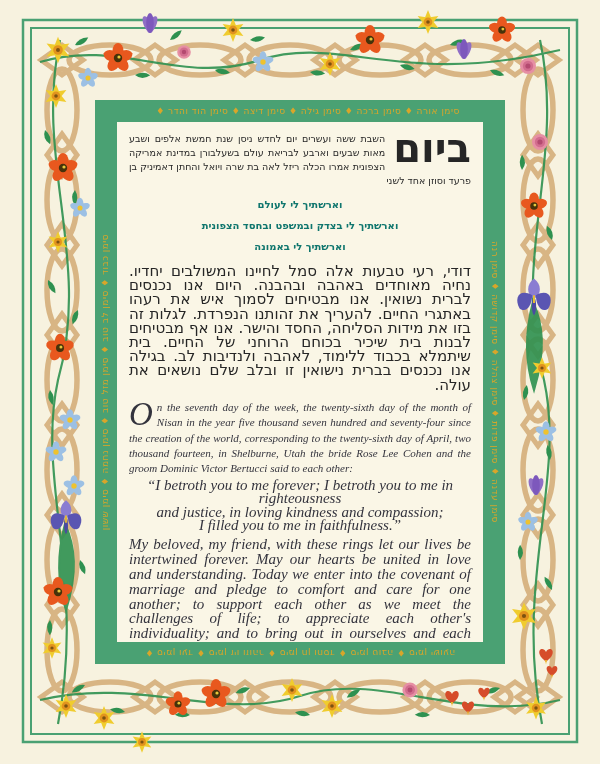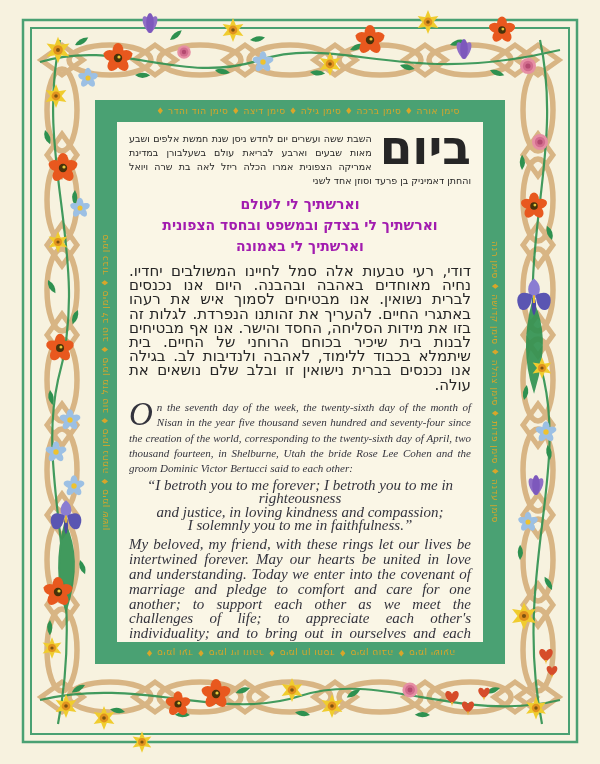--- a/index.html
+++ b/index.html
@@ -20,23 +20,23 @@
   .band-top{left:125px;top:103px;width:366px;height:17px;}
   .band-bottom{left:117px;top:644px;width:366px;height:17px;transform:rotate(180deg);}
   .band-left{left:97px;top:640px;width:516px;height:18px;transform-origin:0 0;transform:rotate(-90deg);}
   .band-right{left:503px;top:124px;width:516px;height:18px;transform-origin:0 0;transform:rotate(90deg);}
   
   .content{
     position:absolute;left:117px;top:122px;width:366px;height:520px;z-index:2;
     box-sizing:border-box;padding:10px 12px 0 12px;color:#2c2c34;overflow:hidden;
   }
   .heb-open{direction:rtl;text-align:justify;font-size:9.5px;line-height:14px;color:#262626;}
-  .big-word{float:right;font-size:47px;line-height:30px;font-weight:bold;margin-left:8px;margin-top:1px;}
+  .big-word{float:right;font-size:40px;line-height:30px;font-weight:bold;margin-left:8px;margin-top:1px;}
   .heb-vows-center{margin-top:6px;text-align:center;direction:rtl;}
-  .heb-vow-line{font-size:14px;line-height:21px;font-weight:600;color:#a21caf;}
+  .heb-vow-line{font-size:10px;line-height:21px;font-weight:600;color:#0f766e;}
   .heb-para{margin:7px 0 0 0;direction:rtl;text-align:justify;font-size:15px;line-height:14.2px;color:#262626;}
   .eng{font-family:"Liberation Serif","DejaVu Serif",serif;font-style:italic;color:#33333d;}
   .eng-open{margin:8px 0 0 0;font-size:11px;line-height:15.4px;text-align:justify;}
   .dropcap{float:left;font-size:33px;line-height:26px;margin:1px 4px 0 0;}
   .eng-quote{margin-top:2px;text-align:center;font-size:15px;line-height:13.4px;}
   .eng-para{margin:5px 0 0 0;font-size:15px;line-height:14.8px;text-align:justify;}
   
   .sigs{margin-top:8px;font-size:15px;}
   .sig-row{display:flex;margin-top:7px;}
   .sig-field{display:flex;flex:1;align-items:flex-end;margin-right:16px;}
@@ -68,21 +68,21 @@
 
   <p class="heb-para" dir="rtl">דודי, רעי טבעות אלה סמל לחיינו המשולבים יחדיו. נחיה מאוחדים באהבה ובהבנה. היום אנו נכנסים לברית נשואין. אנו מבטיחים לסמוך איש את רעהו באתגרי החיים. להעריך את זהותנו הנפרדת. לגלות זה בזו את מידות הסליחה, החסד והישר. אנו אף מבטיחים לבנות בית שיכיר בכוחם הרוחני של החיים. בית שיתמלא בכבוד ללימוד, לאהבה ולנדיבות לב. בגילה אנו נכנסים בברית נישואין זו ובלב שלם נושאים את עולה.</p>
 
   <p class="eng eng-open">
     <span class="dropcap">O</span><span>n the seventh day of the week, the twenty-sixth day of the month of Nisan in the year five thousand seven hundred and seventy-four since the creation of the world, corresponding to the twenty-sixth day of April, two thousand fourteen, in Shelburne, Utah the bride Rose Lee Cohen and the groom Dominic Victor Bertucci said to each other:</span>
   </p>
 
   <div class="eng eng-quote">
     <div>“I betroth you to me forever; I betroth you to me in righteousness</div>
     <div>and justice, in loving kindness and compassion;</div>
-    <div>I solemnly you to me in faithfulness.”</div>
+    <div>I filled you to me in faithfulness.”</div>
   </div>
 
   <p class="eng eng-para">My beloved, my friend, with these rings let our lives be intertwined forever.  May our hearts be united in love and understanding.  Today we enter into the covenant of marriage and pledge to comfort and care for one another; to support each other as we meet the challenges of life; to appreciate each other's individuality; and to bring out in ourselves and each other the qualities of forgiveness, compassion and integrity.  We also pledge to establish a home that recognizes the spiritual potential in life; a home open to all and filled with reverence for learning, love and generosity.  With joy we enter into this covenant and solemnly accept its obligations and responsibilities.</p>
 
   <div class="eng sigs">
     <div class="sig-row">
       <div class="sig-field">
         <span class="lbl">Witness</span>
         <span class="sig-line"></span>
       </div>

